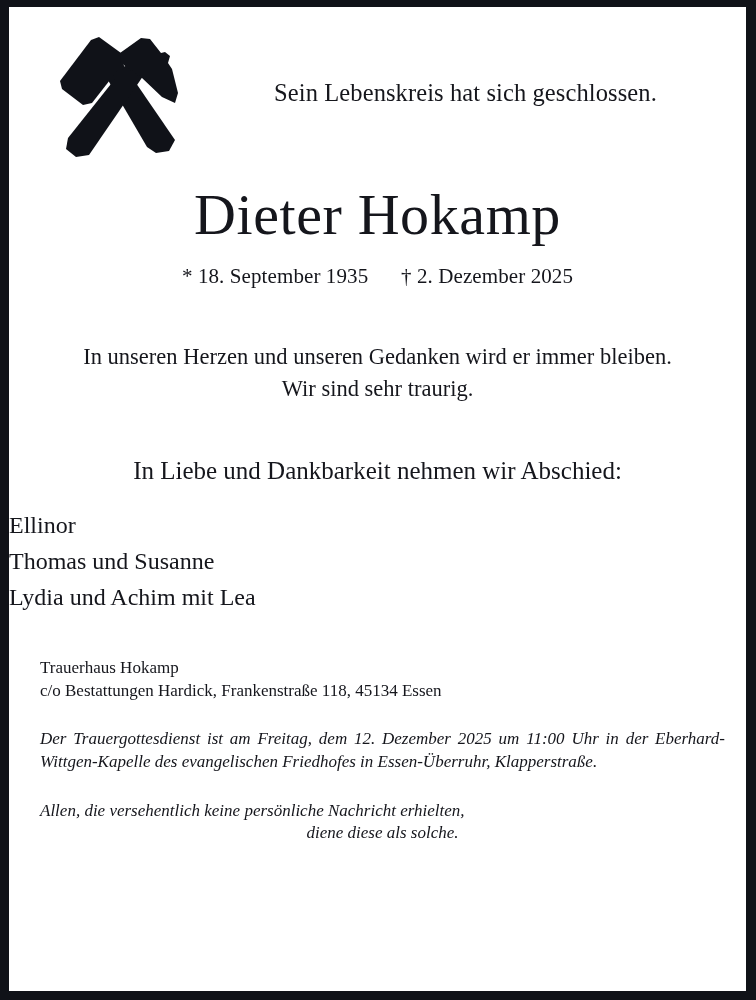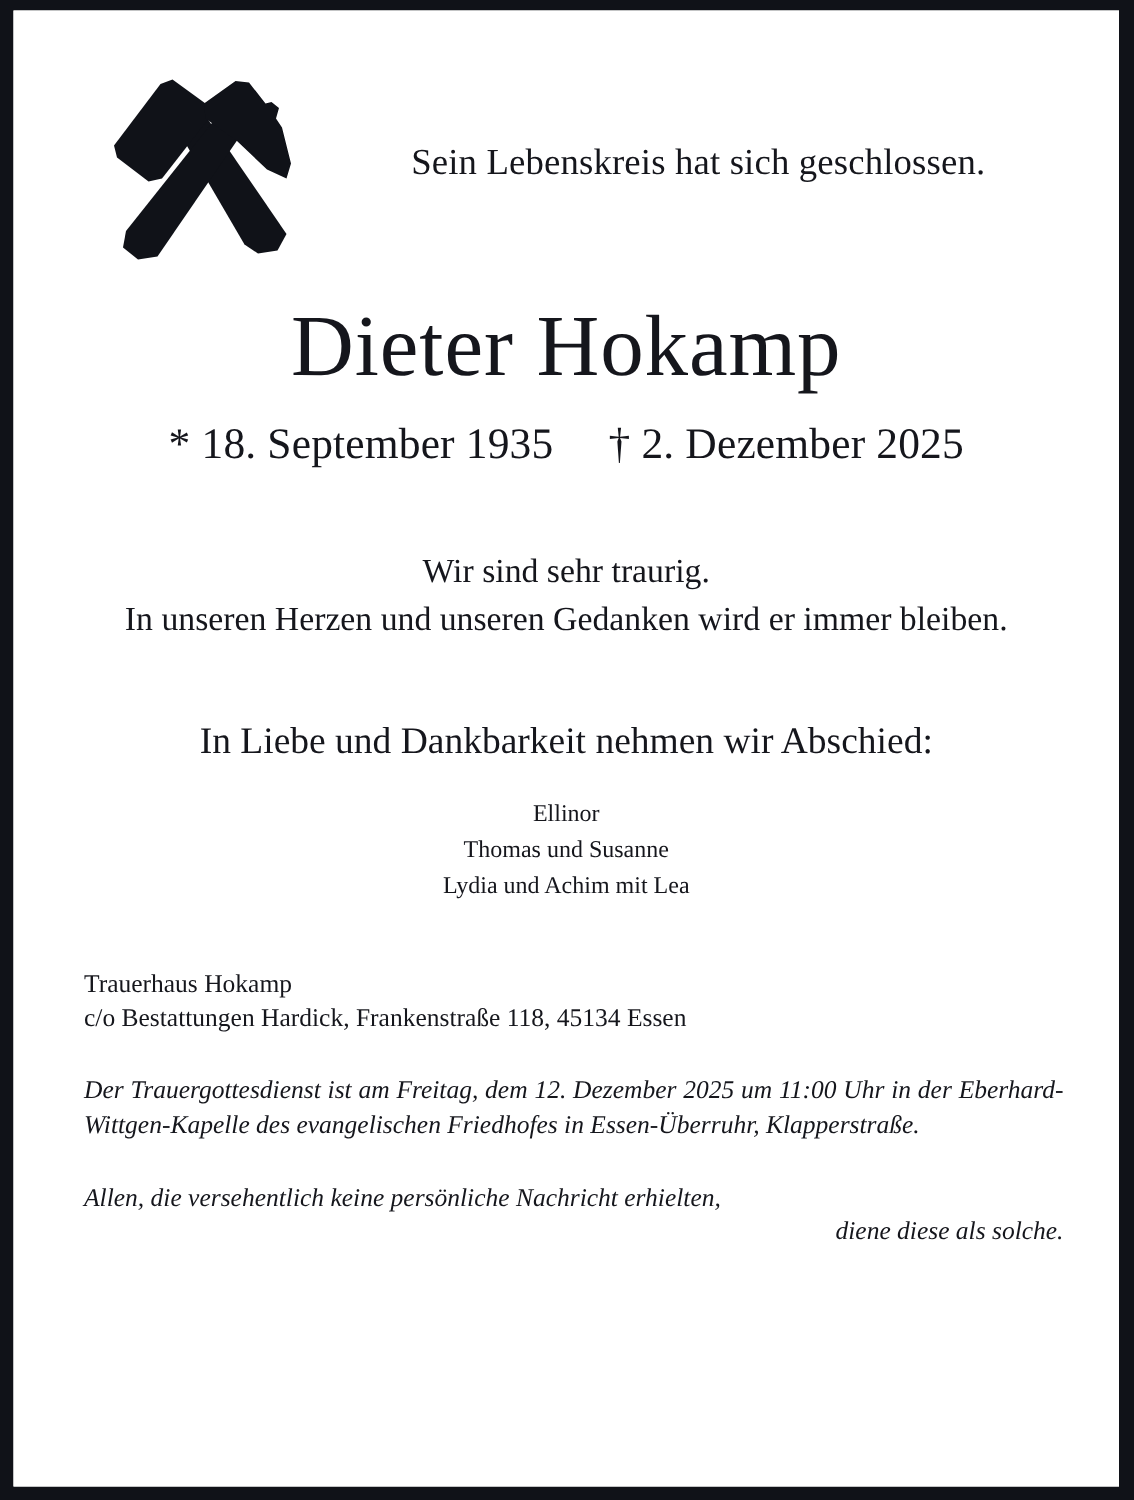--- a/index.html
+++ b/index.html
@@ -26,21 +26,21 @@
     border-left: 9px solid #101218;
     border-right: 10px solid #101218;
   }
 
   .notice-page {
     position: relative;
     box-sizing: border-box;
     width: 100%;
     height: 100%;
     background: #ffffff;
-    padding: 16px;
+    padding: 0;
   }
 
   
   .header-row {
     position: relative;
     height: 150px;
   }
 
   .emblem {
     position: absolute;
@@ -70,21 +70,21 @@
   .deceased-name {
     font-size: 58px;
     line-height: 1.04;
     font-weight: normal;
     letter-spacing: 0.6px;
     margin: 0;
     font-family: Liberation Serif, serif;
   }
   .life-dates {
     margin-top: 19px;
-    font-size: 29px;
+    font-size: 21px;
     letter-spacing: 0.1px;
   }
   .life-dates .date-sep {
     display: inline-block;
     width: 22px;
   }
 
   
   .verse-block {
     margin-top: 52px;
@@ -95,38 +95,37 @@
   .verse-line { white-space: nowrap; }
 
   
   .farewell-line {
     margin-top: 52px;
     text-align: center;
     font-size: 25px;
   }
   .family-block {
     margin-top: 22px;
-    text-align: center;
-    font-size: 16px;
+    font-size: 24px;
     line-height: 1.5;
   }
   .family-line { white-space: nowrap; }
 
   
   .info-section {
     margin-top: 42px;
     padding-left: 31px;
     padding-right: 21px;
     font-size: 17px;
     line-height: 1.33;
   }
   .info-block { margin-bottom: 0; }
   .info-block + .info-block { margin-top: 26px; font-style: italic; }
   .info-block.justified { text-align: justify; }
-  .info-block.justified > .last-line { text-align: right; }
+  .info-block.justified > .last-line { text-align: center; }
   .info-line { white-space: nowrap; }
 </style>
 </head>
 <body>
 
 <div class="notice-frame">
   <div class="notice-page">
 
     <div class="header-row">
 
@@ -153,22 +152,22 @@
       <div class="life-dates">
         <span>*</span>
         <span>18. September 1935</span>
         <span class="date-sep"></span>
         <span>†</span>
         <span>2. Dezember 2025</span>
       </div>
     </div>
 
     <div class="verse-block">
+      <div class="verse-line">In unseren Herzen und unseren Gedanken wird er immer bleiben.</div>
       <div class="verse-line">Wir sind sehr traurig.</div>
-      <div class="verse-line">In unseren Herzen und unseren Gedanken wird er immer bleiben.</div>
     </div>
 
     <div class="farewell-line">In Liebe und Dankbarkeit nehmen wir Abschied:</div>
 
     <div class="family-block">
       <div class="family-line">Ellinor</div>
       <div class="family-line">Thomas und Susanne</div>
       <div class="family-line">Lydia und Achim mit Lea</div>
     </div>
 

